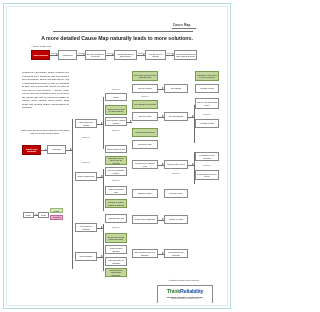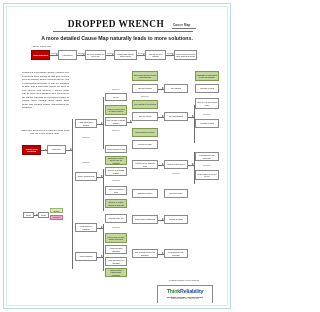--- a/index.html
+++ b/index.html
@@ -55,21 +55,20 @@
 </style>
 </head>
 <body>
 
 <div class="page">
   <div class="frame"></div>
   <div class="frame2"></div>
 
   <div class="sheet">
 
-    <div class="title">DROPPED WRENCH</div>
     <div class="title-rule"></div>
     <div class="cmtag">Cause Map</div>
     <div class="cmtag-rule"></div>
     <div class="subtitle">A more detailed Cause Map naturally leads to more solutions.</div>
 
     <div class="cap-t" style="left:22px;top:36px;">A simple Cause Map</div>
 
     <div class="bx red b2" style="left:22px;top:41px;width:19px;height:10px;">Hand Impacted</div>
     <div class="ln lh" style="left:41px;top:46px;width:8px;"></div>
     <div class="arw" style="left:47px;top:44.7px;"></div>

